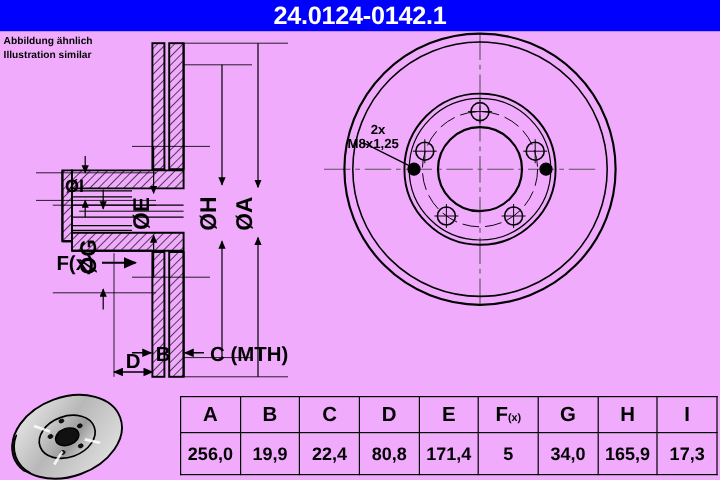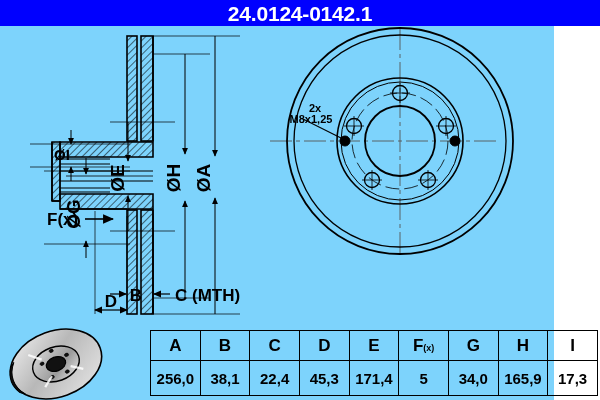--- a/index.html
+++ b/index.html
@@ -3,21 +3,21 @@
 <meta charset="utf-8">
 <style>
   html,body{margin:0;padding:0;background:#ffffff;}
   body{
     width:600px;height:400px;
     font-family:"Liberation Sans",sans-serif;
     color:#000;
     overflow:hidden;
     position:relative;
   }
-  #root{position:relative;width:554px;height:400px;background:#7dd3fc;}
+  #root{position:relative;width:600px;height:400px;background:#f0abfc;}
 
   
   .header{
     position:absolute;left:0;top:0;width:600px;height:26px;
     background:#0000ff;
     display:flex;align-items:center;justify-content:center;
     gap:26px;
   }
   .header .htxt{
     color:#ffffff;
@@ -69,20 +69,24 @@
 </style>
 </head>
 <body>
 
 <div id="root">
 
   <div class="header">
     <span class="htxt">24.0124-0142.1</span>
   </div>
 
+  <div class="note">
+    <div>Abbildung ähnlich</div>
+    <div>Illustration similar</div>
+  </div>
 
   <div class="canvas">
     <svg width="600" height="300" viewBox="0 0 600 300" xmlns="http://www.w3.org/2000/svg">
       <defs>
         <pattern id="hatch" width="5" height="5" patternTransform="rotate(45)" patternUnits="userSpaceOnUse">
           <line x1="0" y1="0" x2="0" y2="5" stroke="#000" stroke-width="1.1"></line>
         </pattern>
         <marker id="ar" markerWidth="7" markerHeight="7" refX="6.2" refY="3" orient="auto">
           <path d="M0,0 L7,3 L0,6 z" fill="#000"></path>
         </marker>
@@ -311,23 +315,23 @@
             <th>E</th>
             <th class="fx"><span>F</span><span class="sub">(x)</span></th>
             <th>G</th>
             <th>H</th>
             <th>I</th>
           </tr>
         </thead>
         <tbody>
           <tr>
             <td>256,0</td>
-            <td>38,1</td>
+            <td>19,9</td>
             <td>22,4</td>
-            <td>45,3</td>
+            <td>80,8</td>
             <td>171,4</td>
             <td>5</td>
             <td>34,0</td>
             <td>165,9</td>
             <td>17,3</td>
           </tr>
         </tbody>
       </table>
     </div>
   </div>

